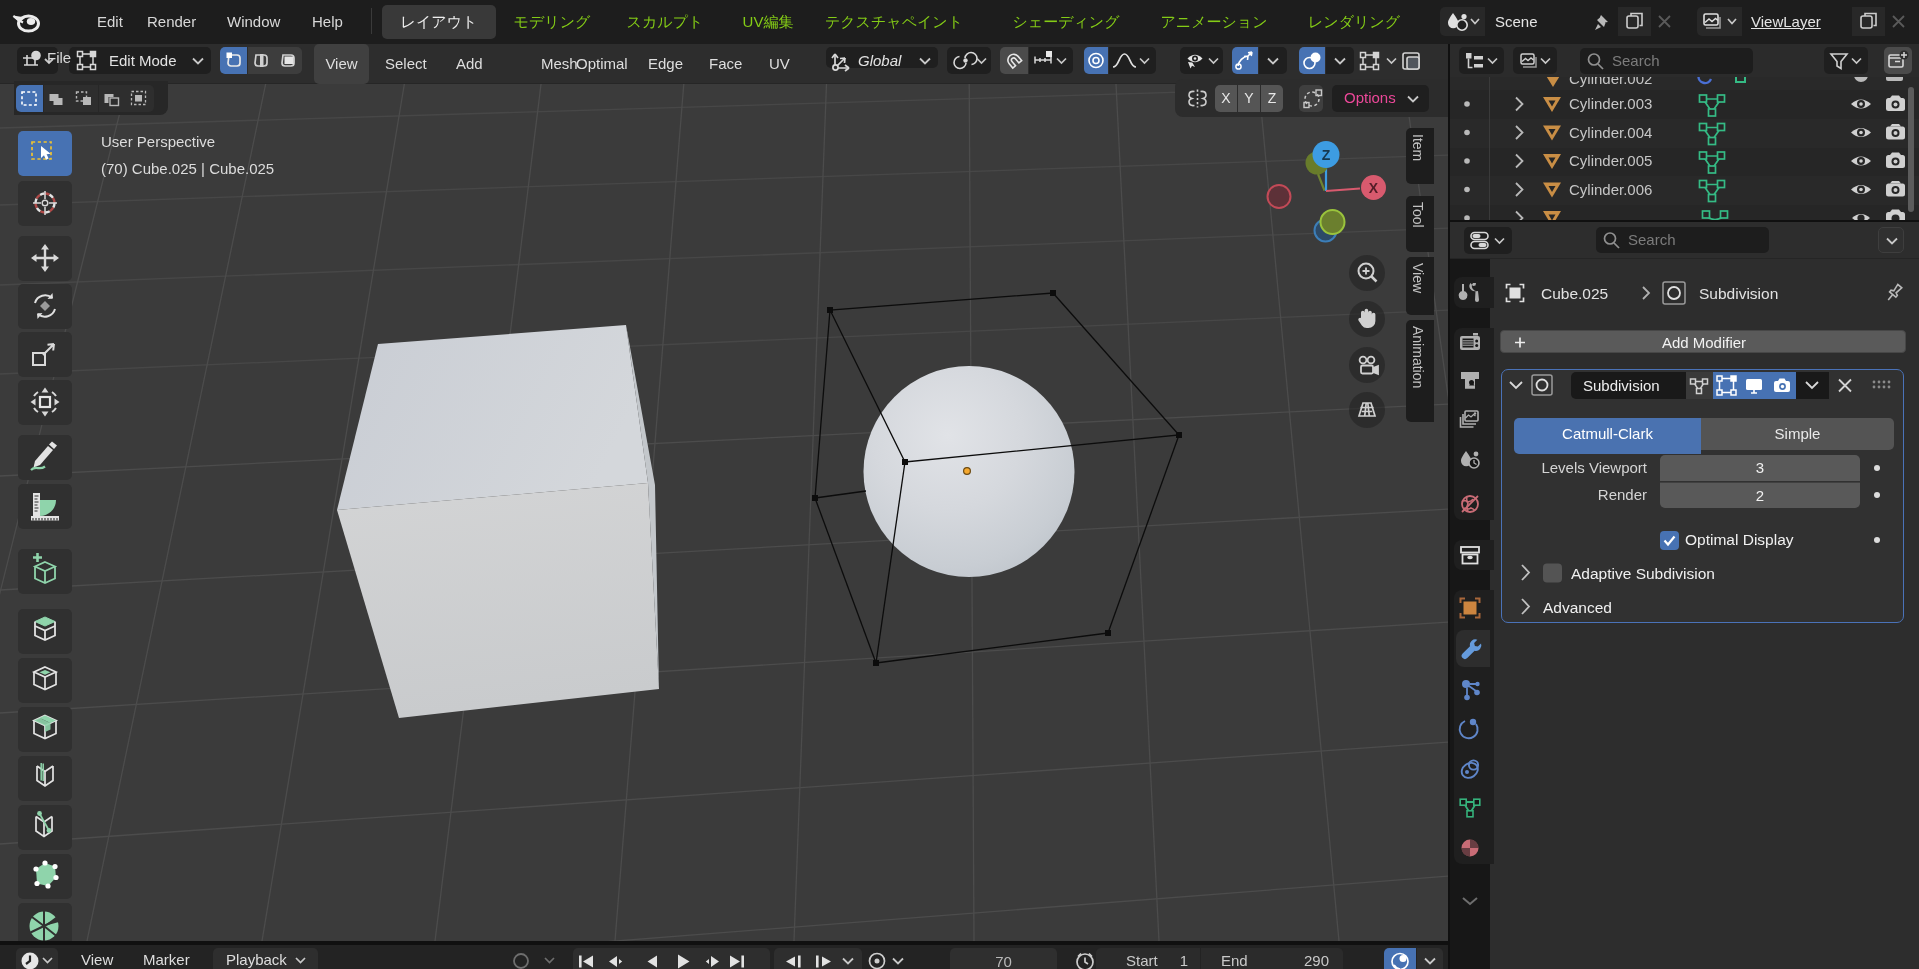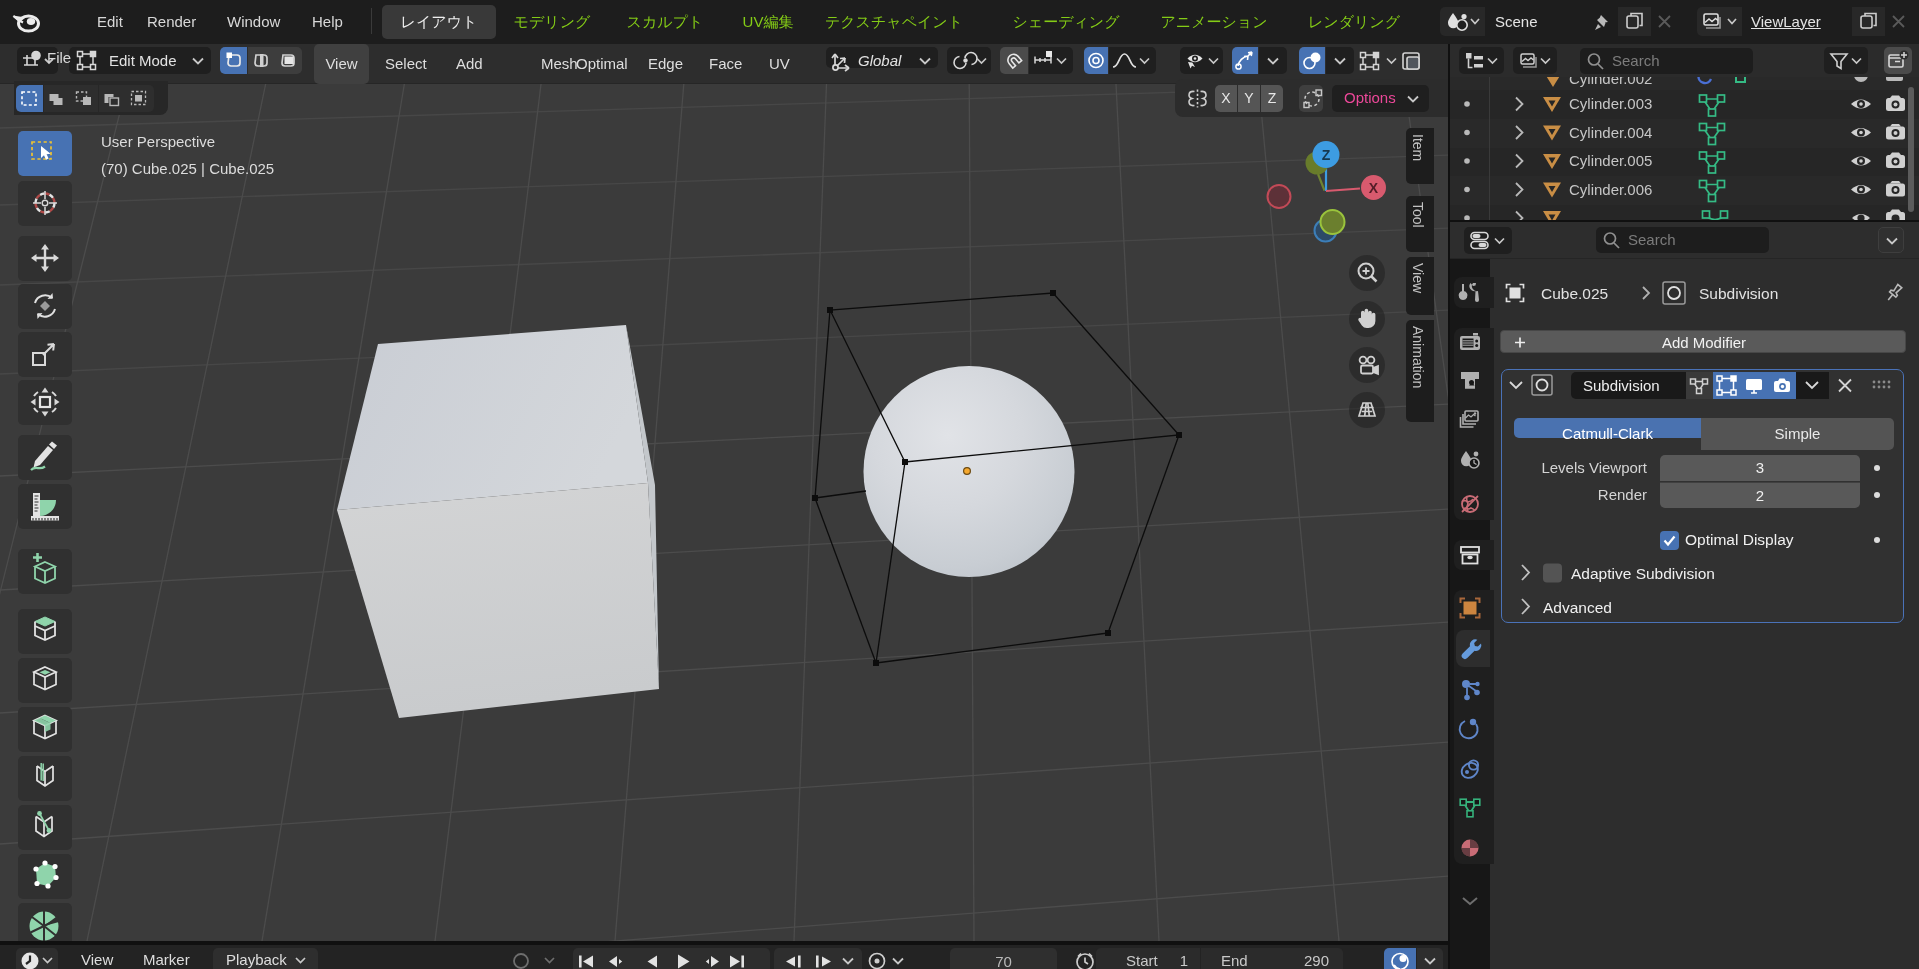--- a/index.html
+++ b/index.html
@@ -958,21 +958,21 @@
             <circle cx="372" cy="12" r="1.4"></circle>
             <circle cx="377" cy="12" r="1.4"></circle>
             <circle cx="382" cy="12" r="1.4"></circle>
             <circle cx="387" cy="12" r="1.4"></circle>
             <circle cx="372" cy="17" r="1.4"></circle>
             <circle cx="377" cy="17" r="1.4"></circle>
             <circle cx="382" cy="17" r="1.4"></circle>
             <circle cx="387" cy="17" r="1.4"></circle>
           </g>
       </svg>
-      <div class="abs" style="left:12px;top:48px;width:187px;height:20px;background:#4a72b0;border-radius:5px 0 0 5px;color:#fff;font-size:15px;text-align:center;line-height:32px;">Catmull-Clark</div>
+      <div class="abs" style="left:12px;top:48px;width:187px;height:36px;background:#4a72b0;border-radius:5px 0 0 5px;color:#fff;font-size:15px;text-align:center;line-height:32px;">Catmull-Clark</div>
       <div class="abs" style="left:199px;top:48px;width:193px;height:32px;background:#545454;border-radius:0 5px 5px 0;color:#eaeaea;font-size:15px;text-align:center;line-height:32px;">Simple</div>
       <div class="plabel" style="left:0;top:89px;width:145px;">Levels Viewport</div>
       <div class="field" style="left:158px;top:85px;width:200px;height:26px;line-height:26px;border-radius:5px 5px 0 0;">3</div>
       <div class="dot" style="left:372px;top:95px;"></div>
       <div class="plabel" style="left:0;top:116px;width:145px;">Render</div>
       <div class="field" style="left:158px;top:112px;width:200px;height:26px;line-height:26px;border-radius:0 0 5px 5px;border-top:1px solid #404040;">2</div>
       <div class="dot" style="left:372px;top:122px;"></div>
       <div class="abs" style="left:158px;top:161px;width:19px;height:19px;background:#4772b3;border-radius:4px;">
         <svg width="19" height="19">
             <path d="M4.5 9.5 l3.5 4 6.5 -8" stroke="#fff" stroke-width="2.2" fill="none"></path>

